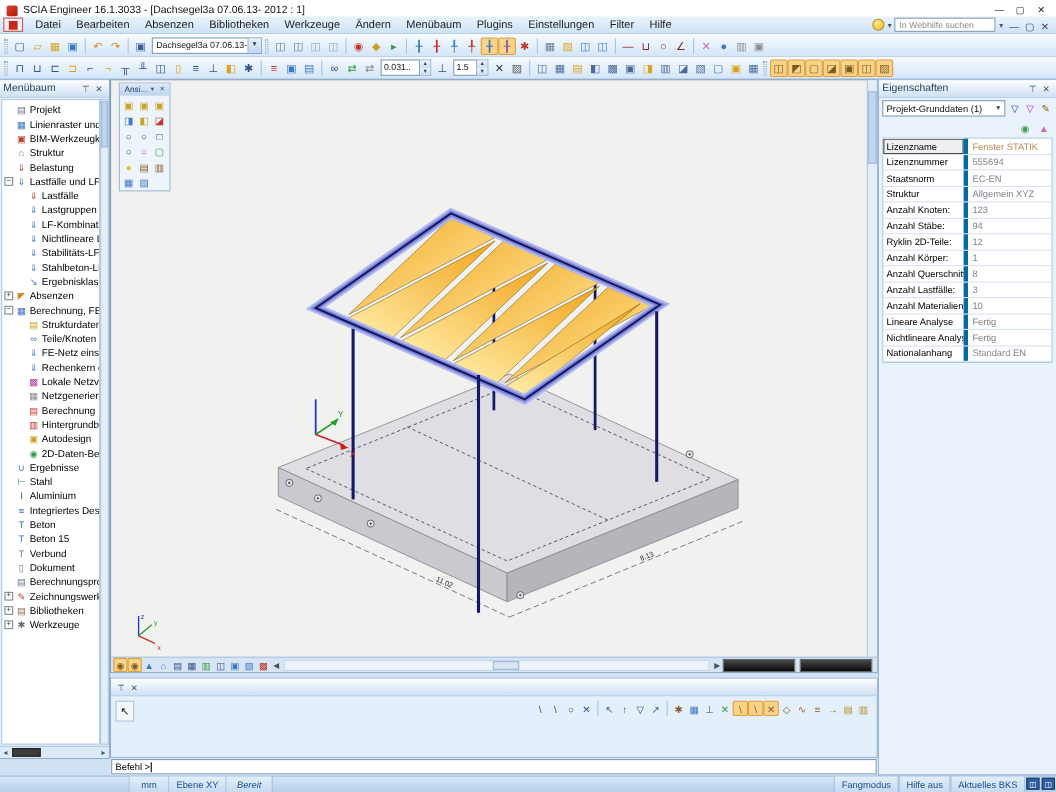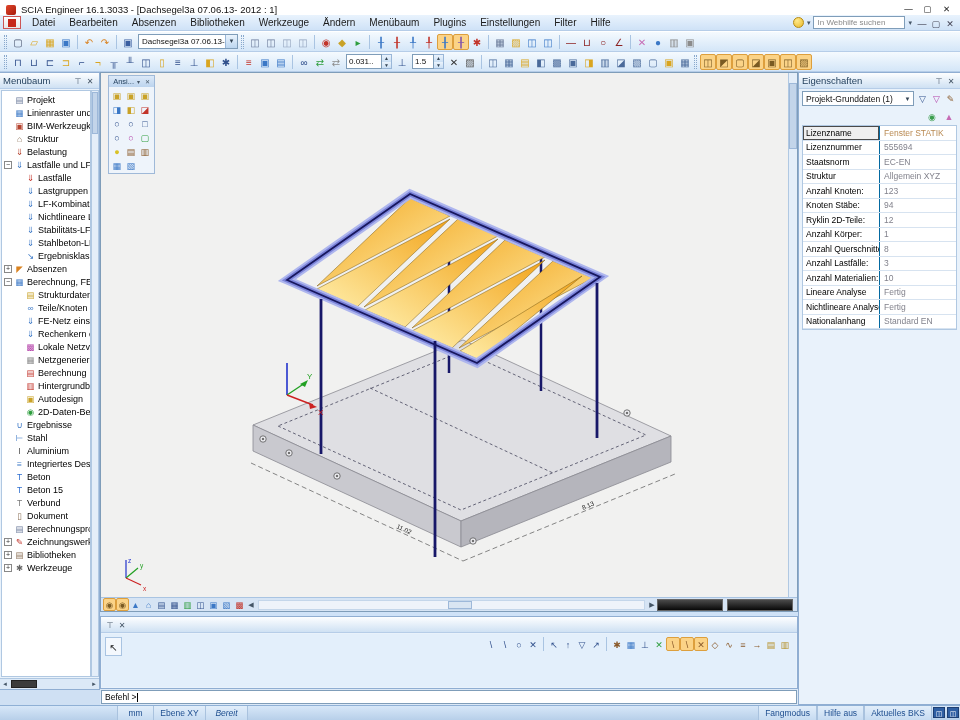--- a/index.html
+++ b/index.html
@@ -101,21 +101,21 @@
   #rightpanel{left:798px;top:72px;width:162px;height:633px;border-right:none;}
   .selrow{display:flex;align-items:center;padding:2px 3px;gap:2px;}
   .rsel{display:flex;align-items:center;height:15px;background:#fff;border:1px solid #7f9db9;flex:1;}
   .rsel .val{flex:1;font-size:8.5px;padding:0 3px;white-space:nowrap;overflow:hidden;color:#111;}
   .rsel .arr{width:11px;font-size:6px;text-align:center;color:#345;}
   .selrow .ico{width:13px;height:13px;line-height:13px;font-size:9px;}
   .actrow{display:flex;justify-content:flex-end;padding:1px 4px 2px 0;gap:3px;}
   .actrow .ico{width:14px;height:14px;line-height:14px;font-size:9px;}
   .propgrid{margin:0 3px;background:#fff;border:1px solid #b0c8e2;}
   .prow{display:grid;grid-template-columns:77px 1fr;height:14.5px;border-bottom:1px solid #d7e3f0;}
-  .prow .pl{font-size:8.5px;color:#000;padding:1.5px 0 0 3px;border-right:1px solid #0369a1;
+  .prow .pl{font-size:8.5px;color:#000;padding:1.5px 0 0 3px;border-right:4px solid #0369a1;
             white-space:nowrap;overflow:hidden;}
   .prow .pv{font-size:8.5px;color:#82828c;padding:1.5px 0 0 4px;white-space:nowrap;overflow:hidden;}
   .prow.focus .pl{box-shadow:inset 0 0 0 1px #4a4a4a;background:#efefef;}
   .prow.focus .pv{color:#b98a52;}
 
   
   #cmdpanel{left:100px;top:616px;width:698px;height:73px;}
   .cmdbody{position:absolute;left:1px;right:1px;top:17px;bottom:1px;background:#e3effb;}
   .cursorbox{position:absolute;left:3px;top:3px;width:17px;height:19px;background:#f4f8fd;
              border:1px solid #a9c4e2;text-align:center;line-height:19px;font-size:10px;color:#123;}
@@ -708,21 +708,21 @@
         </div>
         <div class="prow">
           <span class="pl">Struktur</span>
           <span class="pv">Allgemein XYZ</span>
         </div>
         <div class="prow">
           <span class="pl">Anzahl Knoten:</span>
           <span class="pv">123</span>
         </div>
         <div class="prow">
-          <span class="pl">Knoten Stäbe:</span>
+          <span class="pl">Anzahl Stäbe:</span>
           <span class="pv">94</span>
         </div>
         <div class="prow">
           <span class="pl">Ryklin 2D-Teile:</span>
           <span class="pv">12</span>
         </div>
         <div class="prow">
           <span class="pl">Anzahl Körper:</span>
           <span class="pv">1</span>
         </div>

